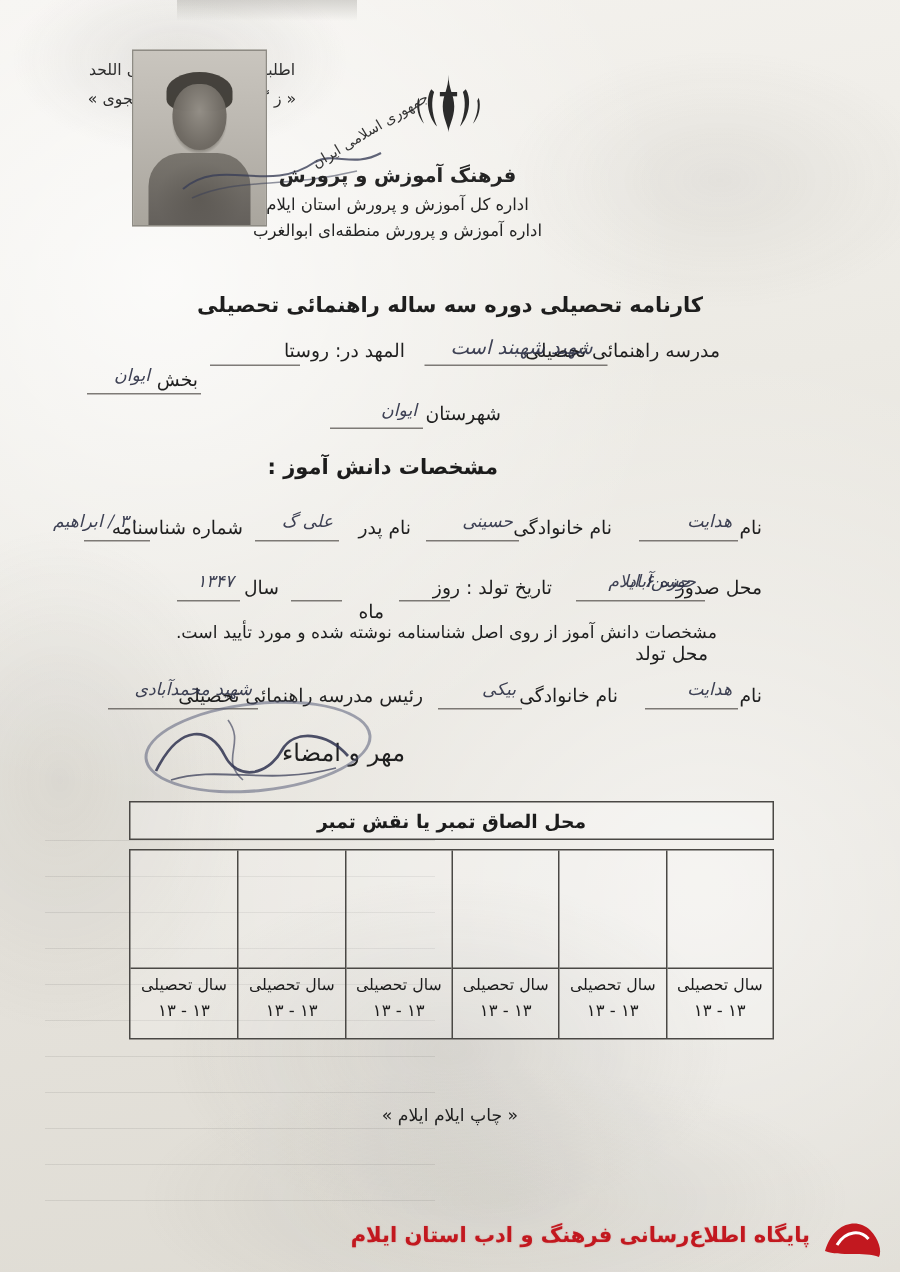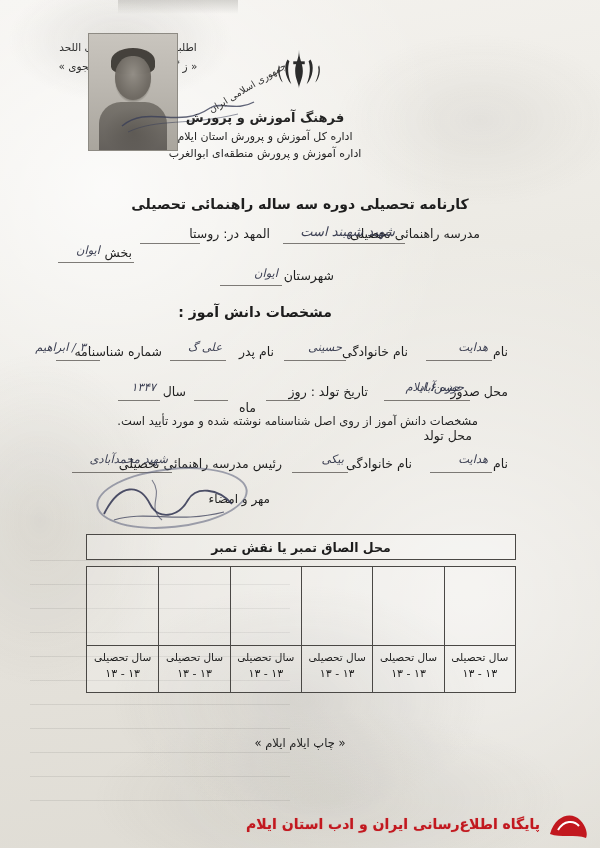--- a/index.html
+++ b/index.html
@@ -413,21 +413,21 @@
   <div class="u-line" style="right:108px; top:472px; width:62px;"></div>
 
   <div class="row" style="right:188px; top:456px;">نام خانوادگی</div>
   <div class="row hand hand-sm" style="right:256px; top:452px;">بیکی</div>
   <div class="u-line" style="right:252px; top:472px; width:56px;"></div>
 
   <div class="row" style="right:318px; top:456px;">رئیس مدرسه راهنمائی تحصیلی</div>
   <div class="row hand hand-sm" style="right:432px; top:452px;">شهید محمدآبادی</div>
   <div class="u-line" style="right:428px; top:472px; width:100px;"></div>
 
-  <div class="row" style="right:330px; top:492px; font-size:12px;">مهر و امضاء</div>
+  <div class="row" style="right:330px; top:492px; font-size:16px;">مهر و امضاء</div>
 
   <div class="stamp-oval"></div>
   <svg class="signature" viewBox="0 0 170 62">
     <path d="M12 44 C 28 12, 48 14, 58 34 C 66 50, 86 48, 96 30 C 104 16, 126 18, 140 34" fill="none" stroke="#2f3350" stroke-width="1.8" opacity="0.85"></path>
     <path d="M22 50 C 54 40, 86 54, 132 42" fill="none" stroke="#2f3350" stroke-width="1.2" opacity="0.7"></path>
     <path d="M60 10 C 72 26, 54 36, 70 50" fill="none" stroke="#2f3350" stroke-width="1.1" opacity="0.6"></path>
   </svg>
 
   <div class="stamp-bar">
     <span>محل الصاق تمبر یا نقش تمبر</span>
@@ -479,16 +479,16 @@
   </div>
 
   <div class="printer">« چاپ ایلام ایلام »</div>
 
   <div class="watermark">
     <svg class="wm-logo" viewBox="0 0 46 34">
       <path d="M4 26 C 10 6, 26 4, 34 12 C 40 18, 42 26, 40 30 C 30 26, 14 30, 4 26 Z" fill="#c2181f"></path>
       <path d="M12 22 C 18 12, 28 12, 33 18" fill="none" stroke="#ffffff" stroke-width="2"></path>
     </svg>
     <div>
-      <div class="wm-text">پایگاه اطلاع‌رسانی ایران و ادب استان ایلام</div>
+      <div class="wm-text">پایگاه اطلاع‌رسانی فرهنگ و ادب استان ایلام</div>
     </div>
   </div>
 </div>
 
 </body></html>

